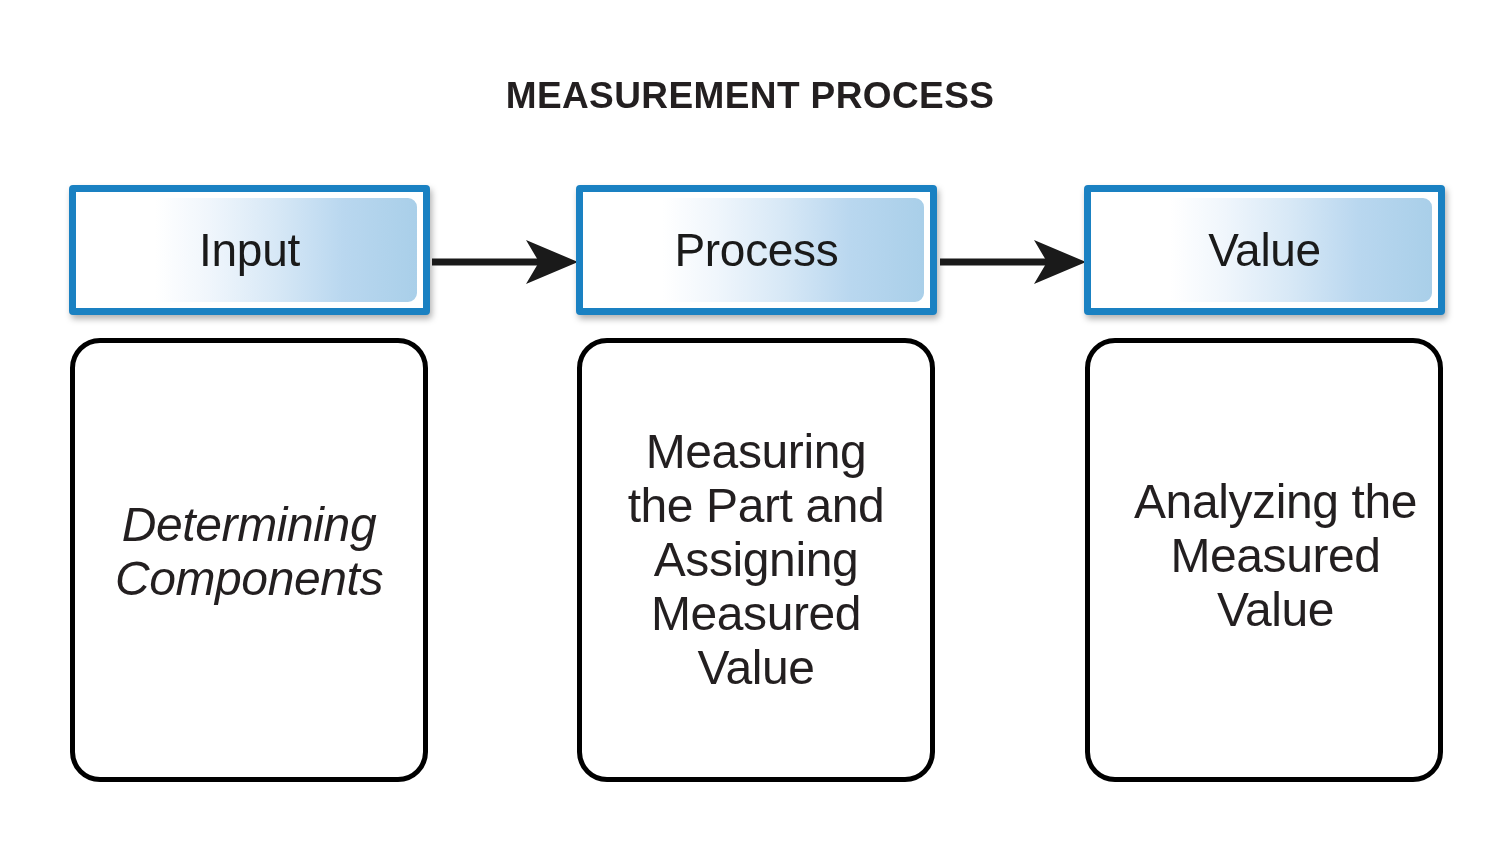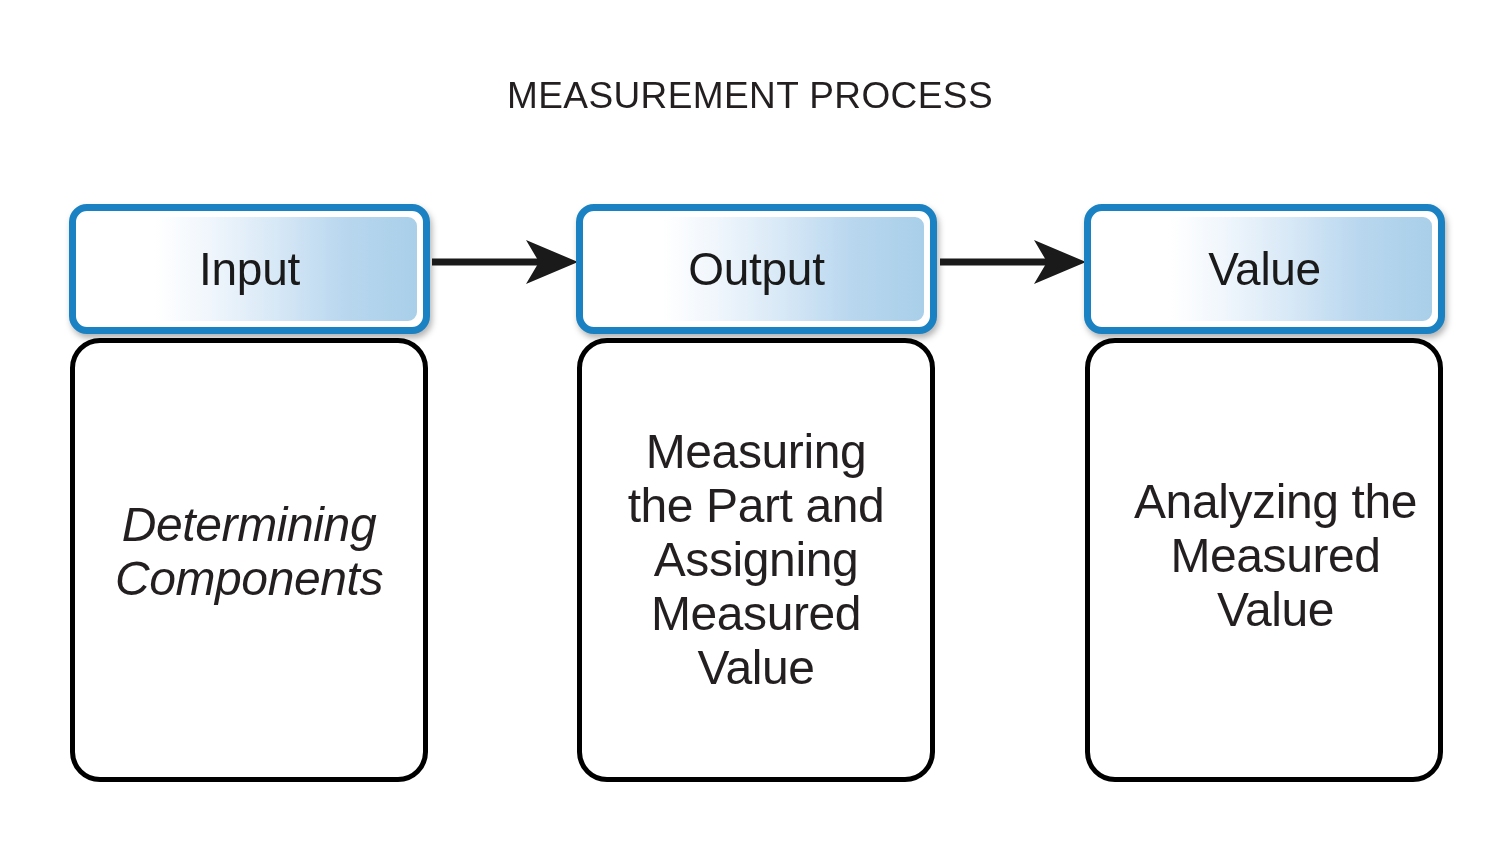--- a/index.html
+++ b/index.html
@@ -22,48 +22,48 @@
   }
 
   
   .diagram-title {
     position: absolute;
     left: 0;
     top: 74px;
     width: 1500px;
     text-align: center;
     font-size: 37px;
-    font-weight: normal;
+    font-weight: bold;
     letter-spacing: 0.4px;
     color: #231f20;
     line-height: 44px;
     white-space: nowrap;
   }
 
   
   .column {
     position: absolute;
     top: 0;
     width: 361px;
     height: 844px;
   }
   .col-input   { left: 69px;   }
   .col-process { left: 576px;  }
   .col-output  { left: 1084px; }
 
   
   .stage-header {
     position: absolute;
-    top: 204px;
+    top: 185px;
     left: 0;
     width: 361px;
     height: 130px;
     box-sizing: border-box;
     border: 7px solid #1a81c2;
-    border-radius: 18px;
+    border-radius: 4px;
     background: #ffffff;
     filter: drop-shadow(2px 4px 3px rgba(0,0,0,0.30));
   }
   .stage-header .inner-fill {
     position: absolute;
     left: 3px;
     top: 3px;
     right: 3px;
     bottom: 3px;
     border-radius: 12px;
@@ -154,21 +154,21 @@
   <div class="flow-arrow arrow-1">
     <svg width="146" height="48" viewBox="0 0 146 48" xmlns="http://www.w3.org/2000/svg">
       <rect x="0" y="20.5" width="108" height="7" fill="#1a1a1a"></rect>
       <path d="M 94 2 L 146 24 L 94 46 L 107 24 Z" fill="#1a1a1a"></path>
     </svg>
   </div>
 
   <div class="column col-process">
     <div class="stage-header">
       <div class="inner-fill"></div>
-      <div class="stage-label">Output</div>
+      <div class="stage-label">Process</div>
     </div>
     <div class="stage-body">
       <div class="body-text">Measuring
 the Part and
 Assigning
 Measured
 Value</div>
     </div>
   </div>
 

